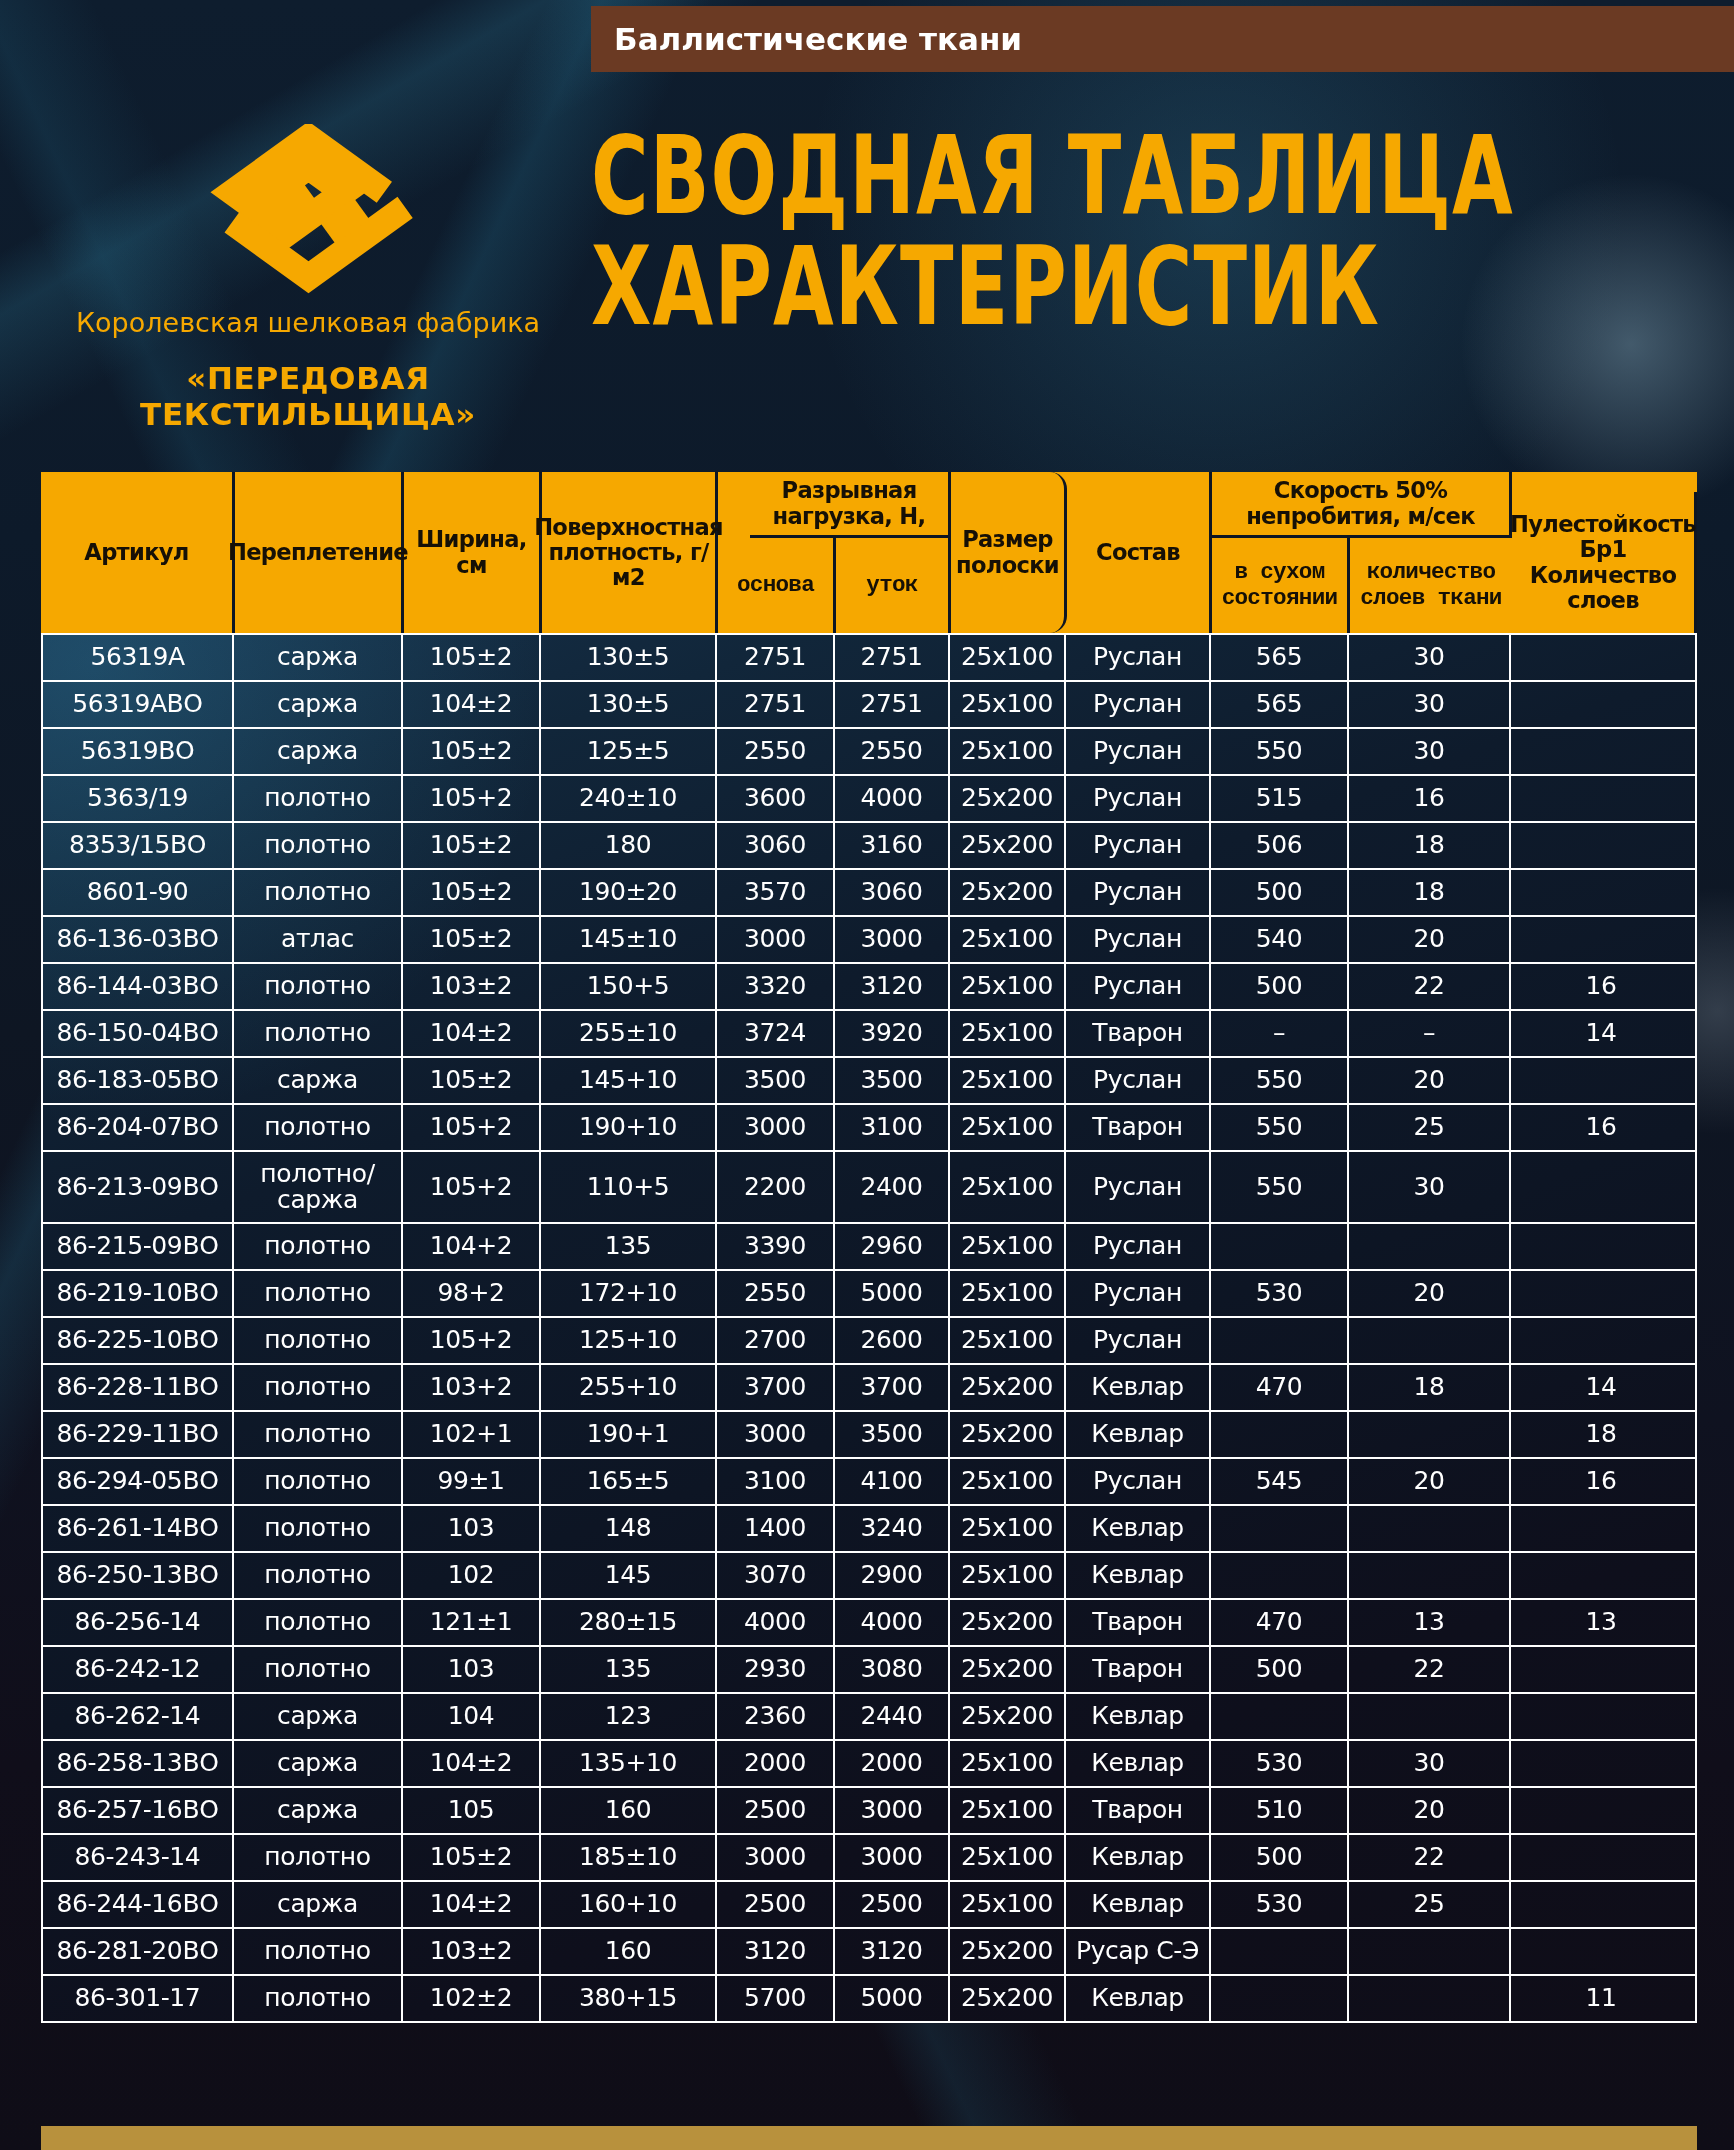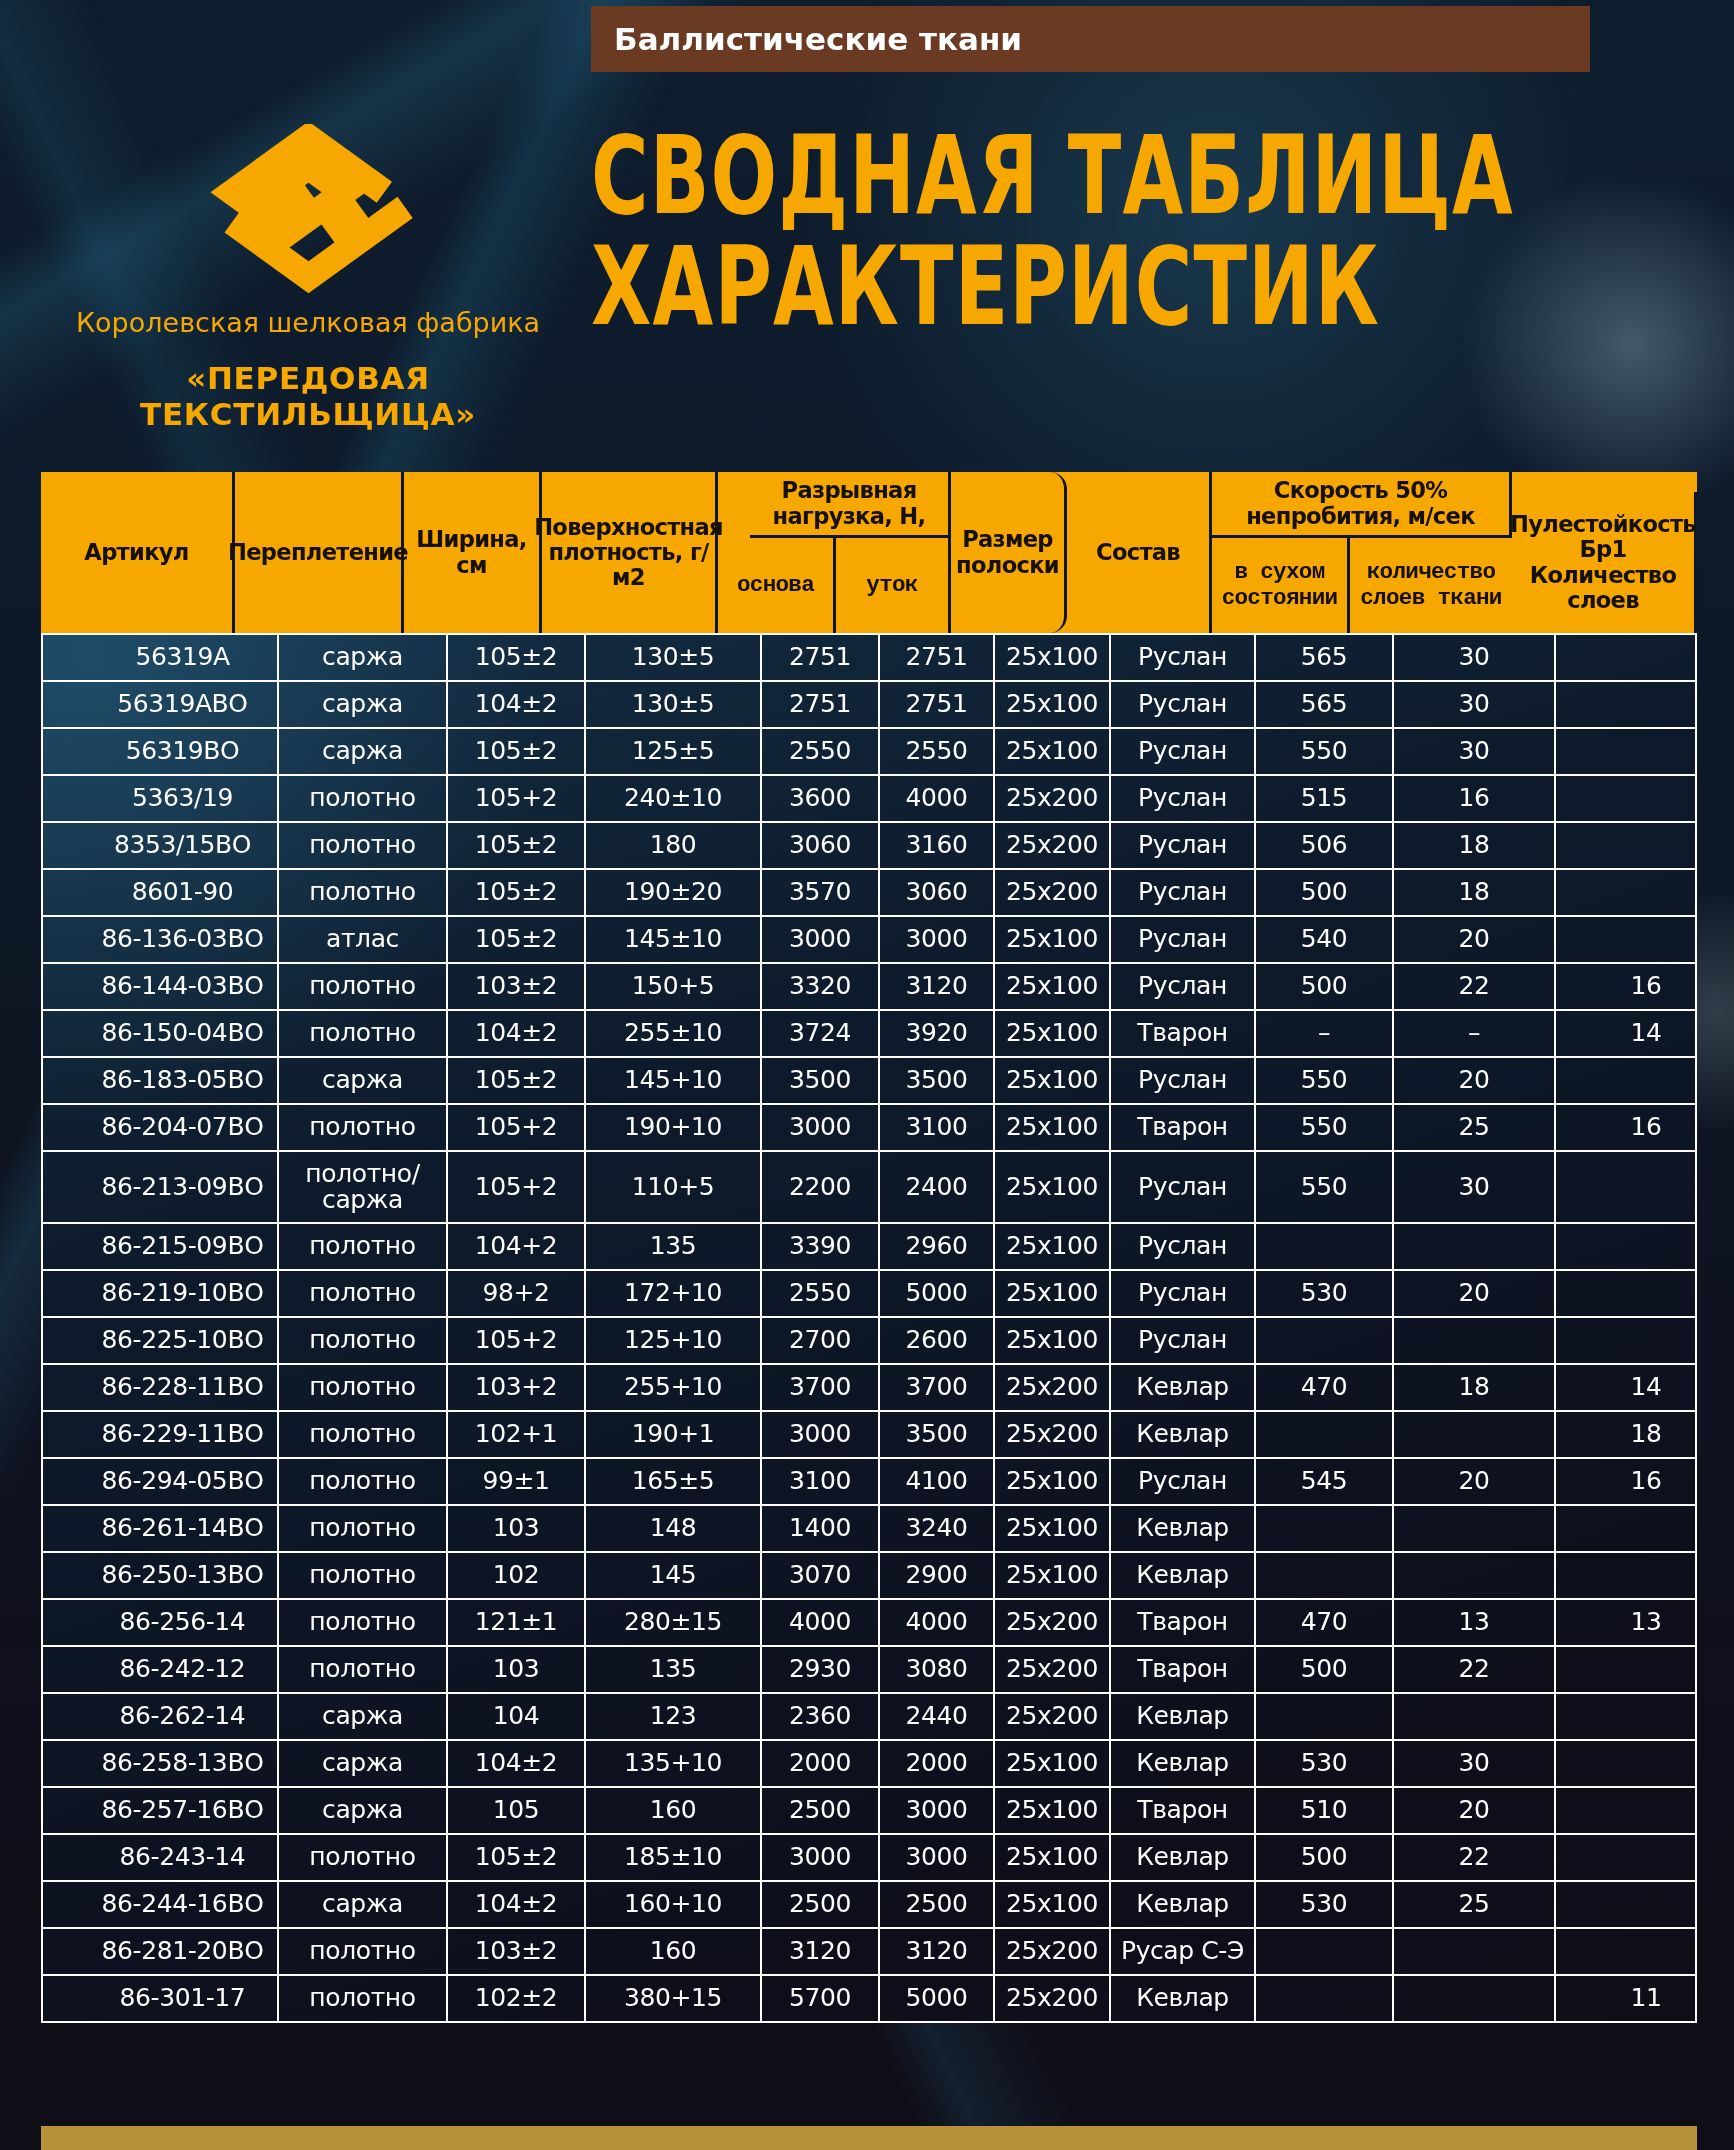--- a/index.html
+++ b/index.html
@@ -13,21 +13,21 @@
       radial-gradient(circle at 99% 47%, rgba(220,240,255,0.18) 0%, rgba(220,240,255,0) 6%),
       radial-gradient(circle at 70% 10%, rgba(70,170,210,0.20) 0%, rgba(70,170,210,0) 18%),
       linear-gradient(115deg, transparent 20%, rgba(42,130,165,0.22) 22%, transparent 26%),
       linear-gradient(65deg, transparent 34%, rgba(42,130,165,0.16) 36%, transparent 40%),
       linear-gradient(150deg, transparent 8%, rgba(60,160,195,0.18) 10%, transparent 14%),
       linear-gradient(180deg,#0e1d2e 0%, #0d1a2a 25%, #0e1623 48%, #0f1220 66%, #100e1a 82%, #0f0d17 100%);
   }
 
   
   .banner{
-    position:absolute;left:591px;top:5.8px;width:999px;height:66px;
+    position:absolute;left:591px;top:5.8px;width:1144px;height:66px;
     background:#6B3A23;display:flex;align-items:center;
   }
   .banner-label{color:#ffffff;font-size:31px;font-weight:bold;padding-left:23px;letter-spacing:0px;}
 
   
   .brand{position:absolute;left:46px;top:124px;width:524px;text-align:center;color:#F6A800;}
   .brand svg{display:block;margin:0 auto;}
   .brand-line1{font-size:27px;margin-top:10.2px;letter-spacing:0px;}
   .brand-line2{font-size:31px;font-weight:bold;margin-top:22px;letter-spacing:0.7px;}
 
@@ -58,21 +58,21 @@
 
   .tbody{
     border:2.9px solid #ffffff;
     background:
       radial-gradient(circle at 3% 2%, rgba(60,160,200,0.25) 0%, rgba(60,160,200,0) 22%),
       linear-gradient(160deg,#16314a 0%, #11263a 14%, #0e1b2c 32%, #0d1524 55%, #0e0f1c 76%, #0f0d18 100%);
   }
   .trow{
     display:grid;
     grid-template-columns:191px 169px 138px 176px 118px 115px 116px 145px 138px 162px 180px;
-    height:45px;border-bottom:2.2px solid #ffffff;padding-left:45px;
+    height:45px;border-bottom:2.2px solid #ffffff;
   }
   .trow.tall{height:70px;}
   .trow:last-child{border-bottom:none;}
   .cell{
     display:flex;align-items:center;justify-content:center;text-align:center;
     color:#ffffff;font-size:25px;letter-spacing:-0.4px;line-height:1.05;
     border-right:2.2px solid #ffffff;box-sizing:border-box;
     white-space:pre-line;padding:0 2.9px;overflow:hidden;
   }
   .cell:last-child{border-right:none;}

